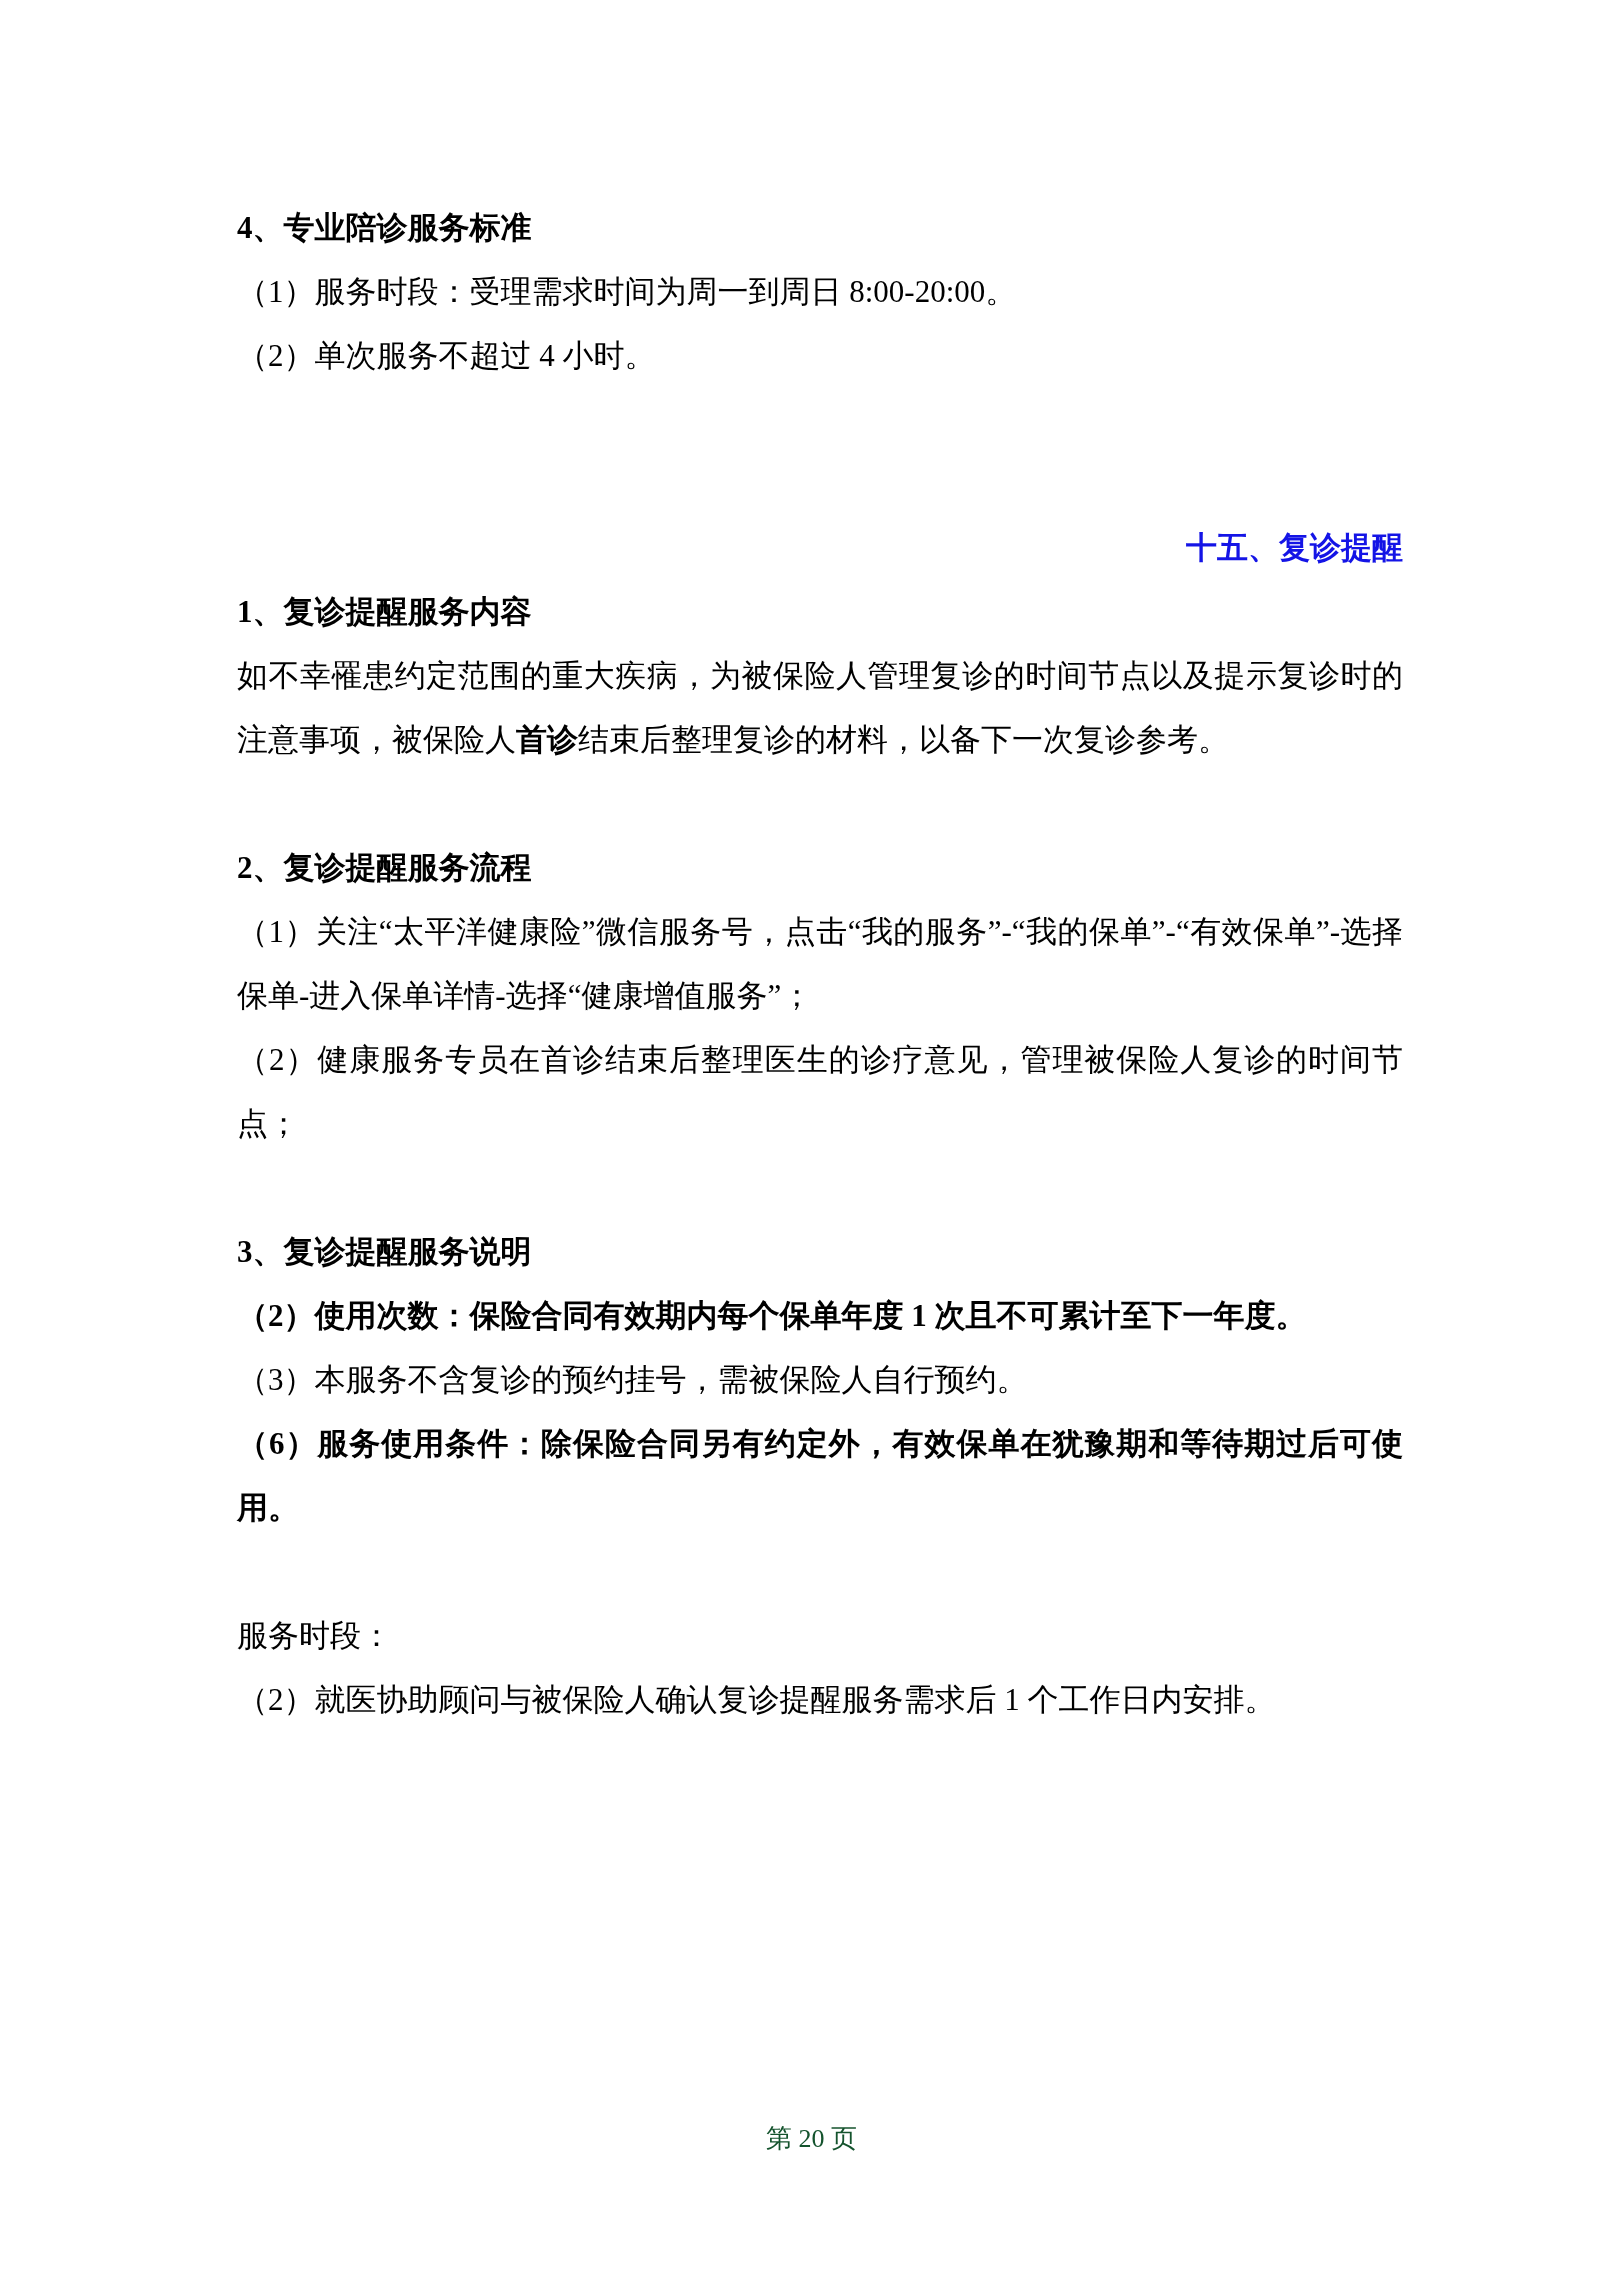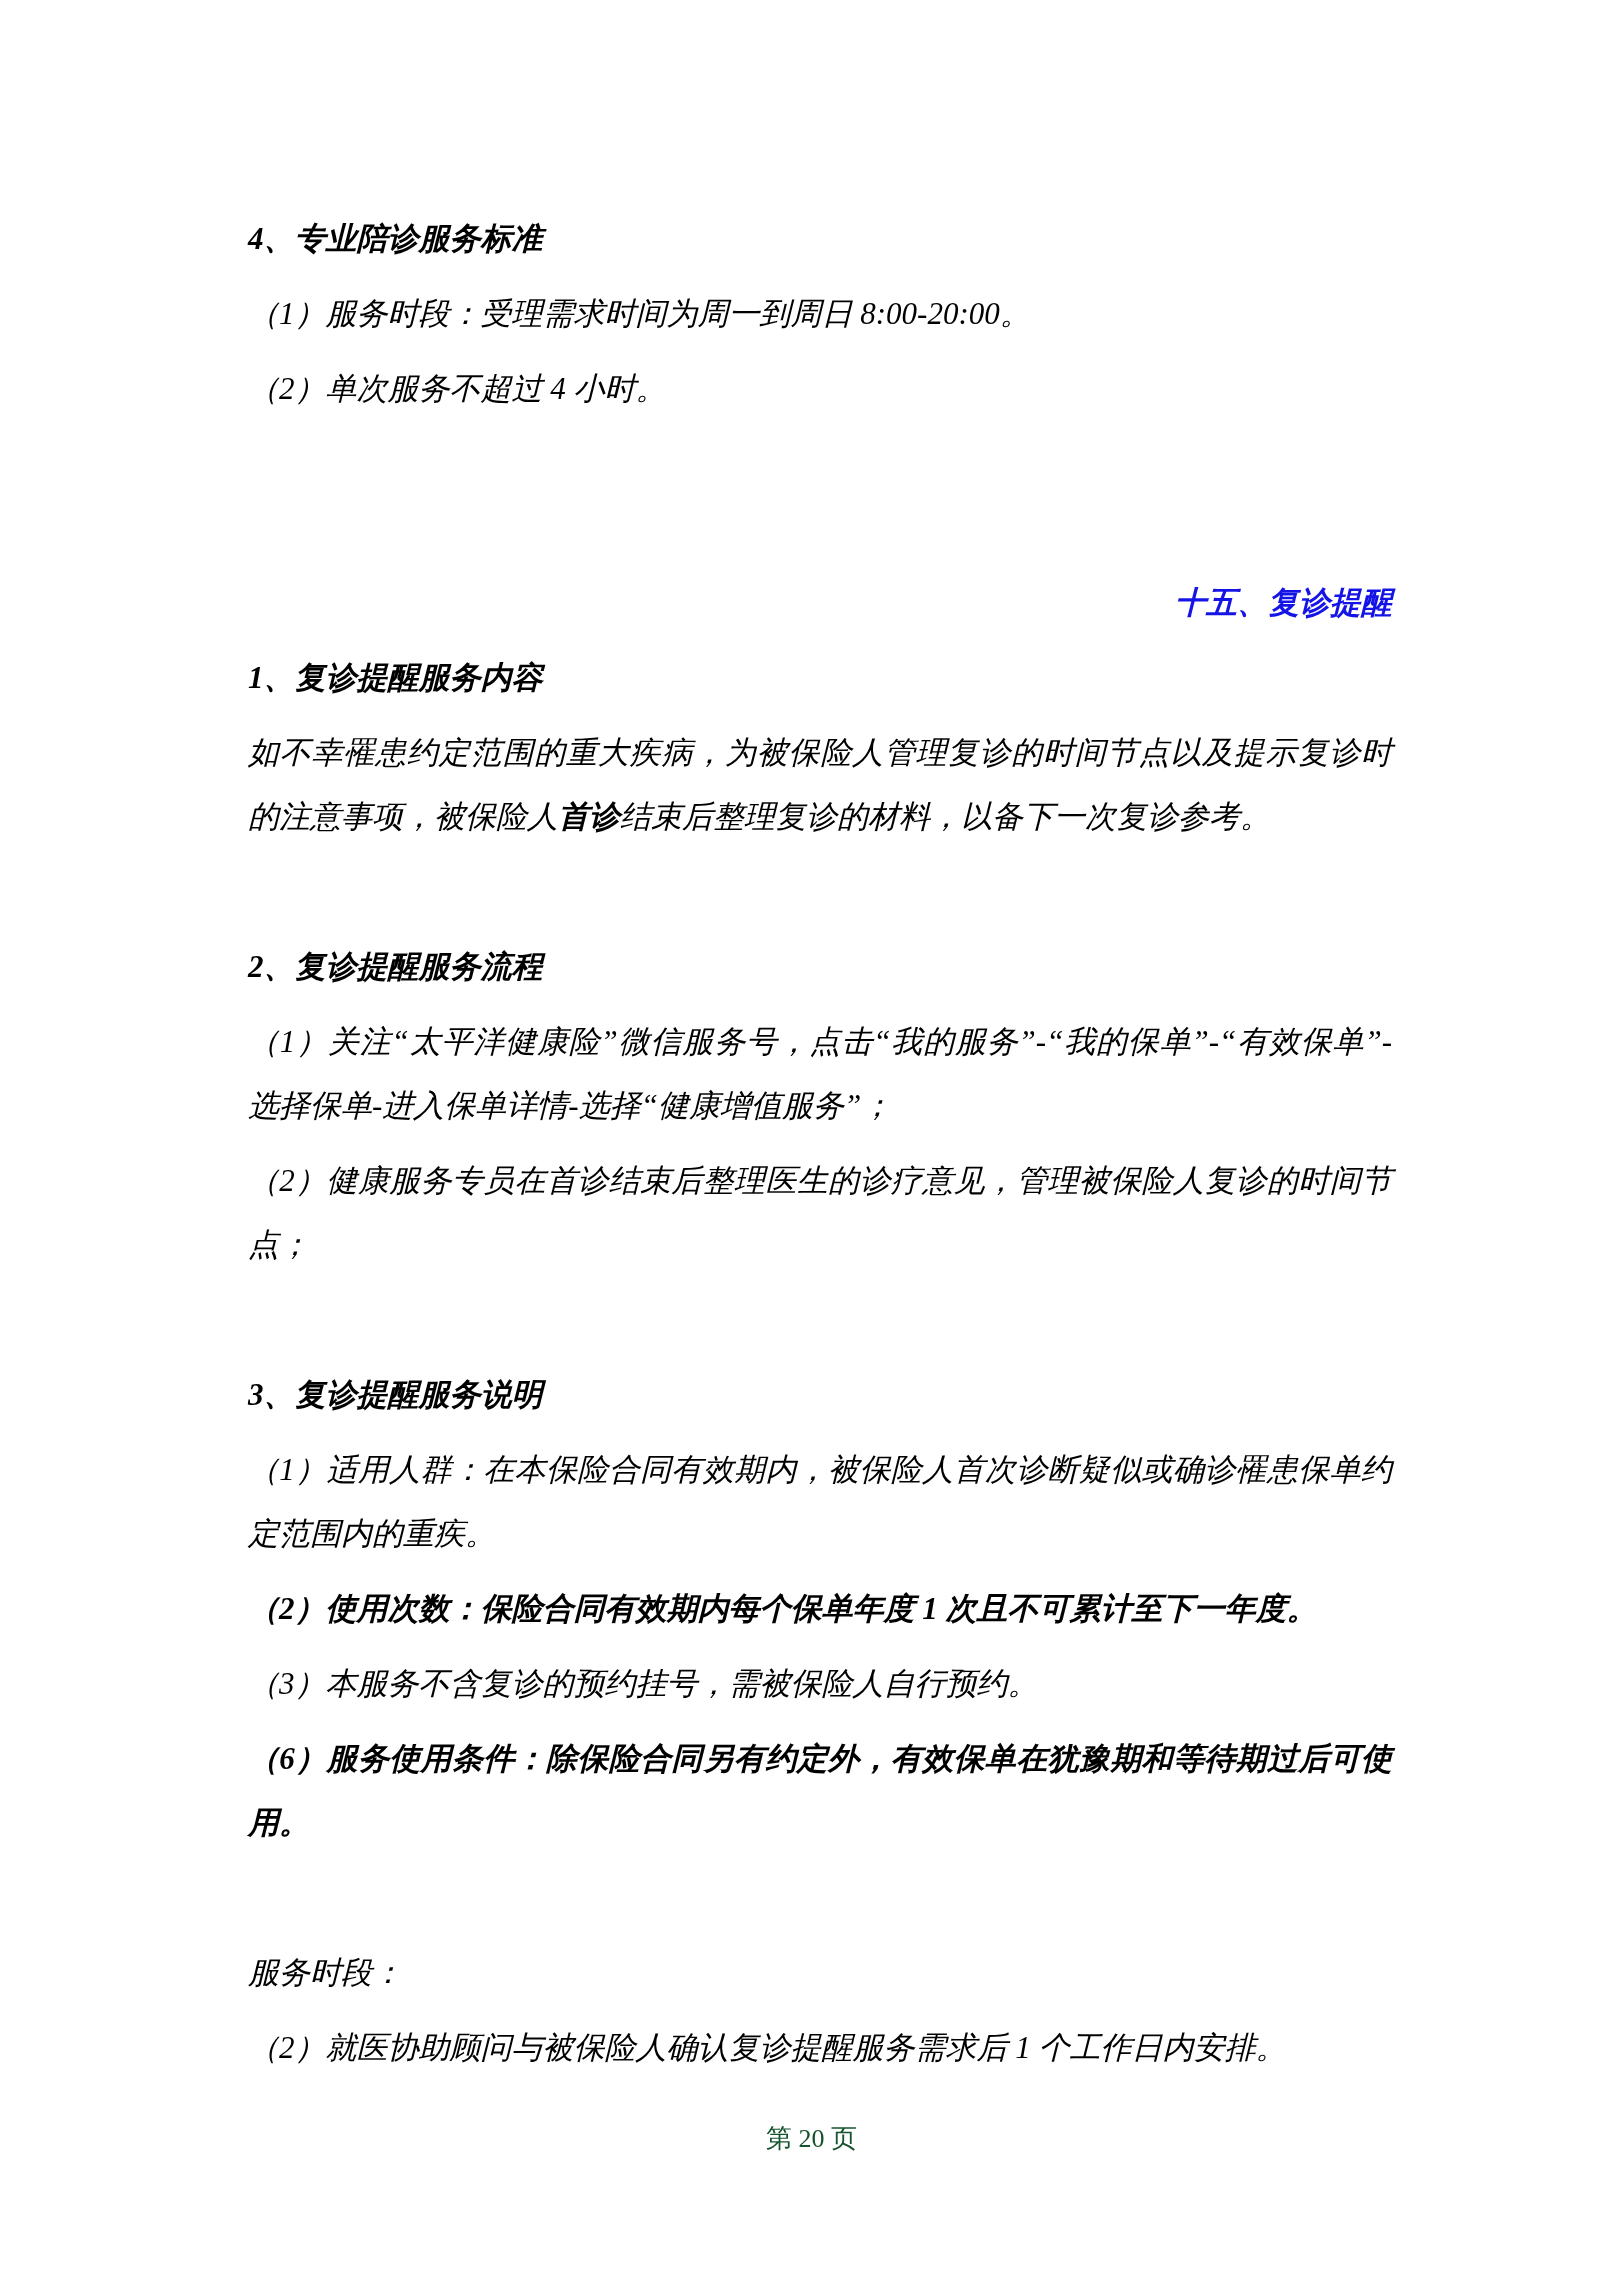--- a/index.html
+++ b/index.html
@@ -19,25 +19,24 @@
   .content {
     position: absolute;
     left: 237px;
     top: 196px;
     width: 1166px;
     font-size: 31px;
     line-height: 64px;
     text-align: justify;
   }
   .content h1, .content h2, .content p {
-    margin: 11px;
+    margin: 0;
     padding: 0;
     font-size: 31px;
     line-height: 64px;
-    font-style: italic;
   }
   .heading {
     font-weight: bold;
     text-align: left;
   }
   .chapter-heading {
     font-weight: bold;
     text-align: right;
   }
   .para {
@@ -81,21 +80,20 @@
 
     <div class="gap1"></div>
 
     <h2 class="heading">2、复诊提醒服务流程</h2>
     <p class="para">（1）关注“太平洋健康险”微信服务号，点击“我的服务”-“我的保单”-“有效保单”-选择保单-进入保单详情-选择“健康增值服务”；</p>
     <p class="para">（2）健康服务专员在首诊结束后整理医生的诊疗意见，管理被保险人复诊的时间节点；</p>
 
     <div class="gap1"></div>
 
     <h2 class="heading">3、复诊提醒服务说明</h2>
-    <p class="para">（1）适用人群：在本保险合同有效期内，被保险人首次诊断疑似或确诊罹患保单约定范围内的重疾。</p>
     <p class="para bold">（2）使用次数：保险合同有效期内每个保单年度 1 次且不可累计至下一年度。</p>
     <p class="para">（3）本服务不含复诊的预约挂号，需被保险人自行预约。</p>
     <p class="para bold">（6）服务使用条件：除保险合同另有约定外，有效保单在犹豫期和等待期过后可使用。</p>
 
     <div class="gap1"></div>
 
     <p class="para">服务时段：</p>
     <p class="para">（2）就医协助顾问与被保险人确认复诊提醒服务需求后 1 个工作日内安排。</p>
 
   </main>

